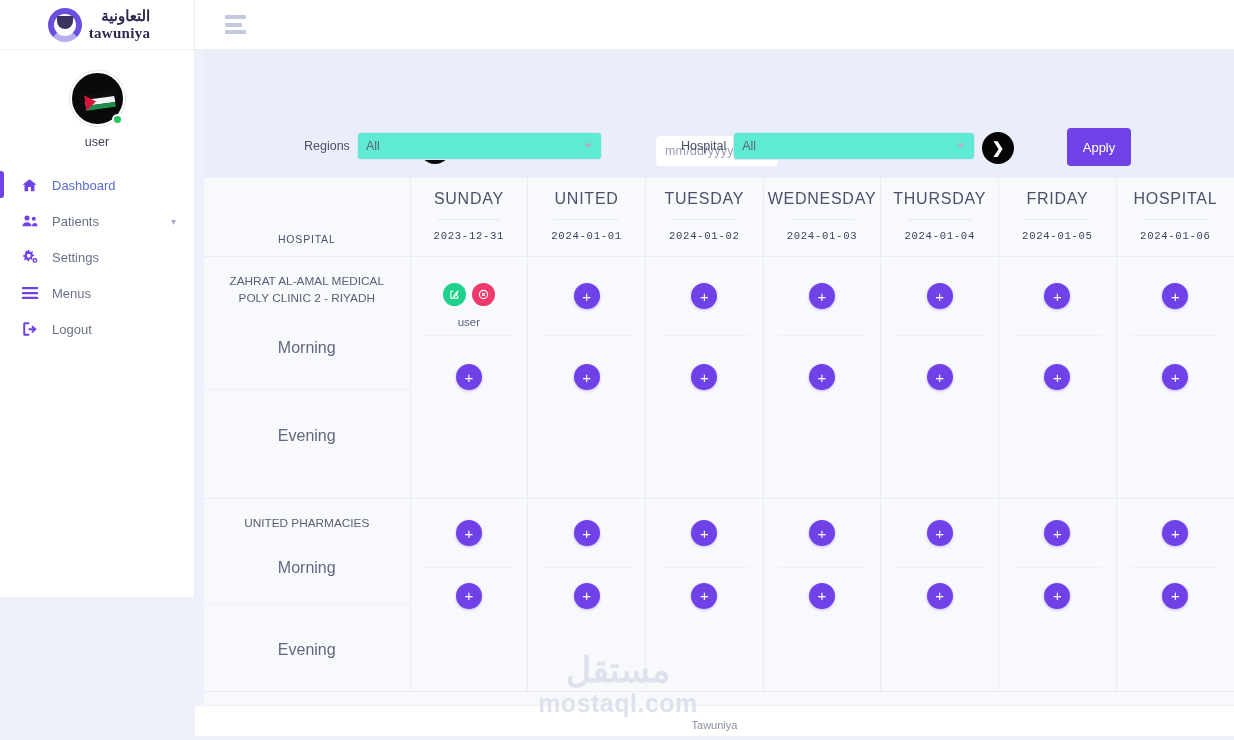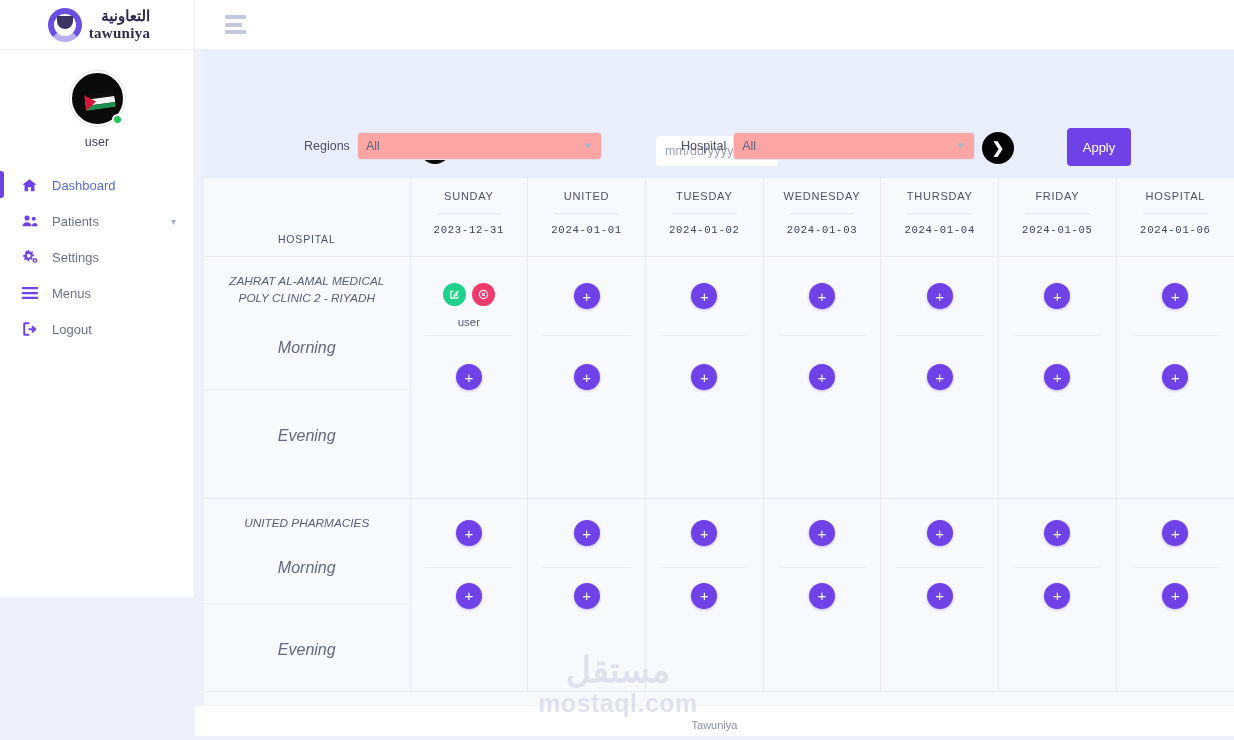--- a/index.html
+++ b/index.html
@@ -159,21 +159,21 @@
   .filter-group {
     position: absolute; top: 82px;
     display: flex; align-items: center; gap: 7px;
   }
   #group-regions { left: 100px; }
   #group-hospital { left: 477px; }
   .filter-group .flabel {
     font-size: 12.5px; color: #4a4f66; white-space: nowrap;
   }
   .select {
-    height: 28px; background: #fca5a5;
+    height: 28px; background: #5eead4;
     border: 1px solid #dfe3ef; border-radius: 4px;
     display: flex; align-items: center;
     padding: 0 8px; position: relative; cursor: pointer;
   }
   #sel-regions { width: 245px; }
   #sel-hospital { width: 242px; }
   .select .sv { font-size: 12.5px; color: #5e6479; }
   .select .arrow {
     position: absolute; right: 9px; top: 50%;
     transform: translateY(-50%);
@@ -209,39 +209,39 @@
 
   thead th {
     background: #f8f9fd;
     border-bottom: 1px solid #e9ecf5;
     padding: 12px 4px 11px;
     font-weight: normal;
   }
   th.col-hospital { width: 206px; }
   th.col-day { width: 117.7px; }
   .dow {
-    font-size: 11px; color: #4c5168;
+    font-size: 16px; color: #4c5168;
     letter-spacing: .75px; text-align: center;
   }
   .dow-rule {
     height: 1px; background: #e6eaf4;
     margin: 11px 22px 10px;
   }
   .dow-date {
     font-size: 10.6px; color: #3c4157;
     letter-spacing: .7px; text-align: center;
     font-family: "Liberation Mono", monospace;
   }
   th.col-hospital .hname {
     font-size: 10.5px; color: #4c5168; letter-spacing: .8px;
     text-align: center; margin-top: 43px;
   }
 
   tbody tr.grp { border-bottom: 1px solid #e9ecf5; }
-  td.hospital-cell { padding: 16px 14px 0; font-style: italic; }
+  td.hospital-cell { padding: 16px 14px 0; }
   .hosp-title {
     font-size: 11.8px; color: #5a6074; text-align: center;
     line-height: 1.4;
   }
   .shift-label {
     font-size: 16px; color: #62687d; text-align: center;
   }
   .sub-rule { height: 1px; background: #edf0f7; }
 
   td.slot-cell { padding: 0; }

